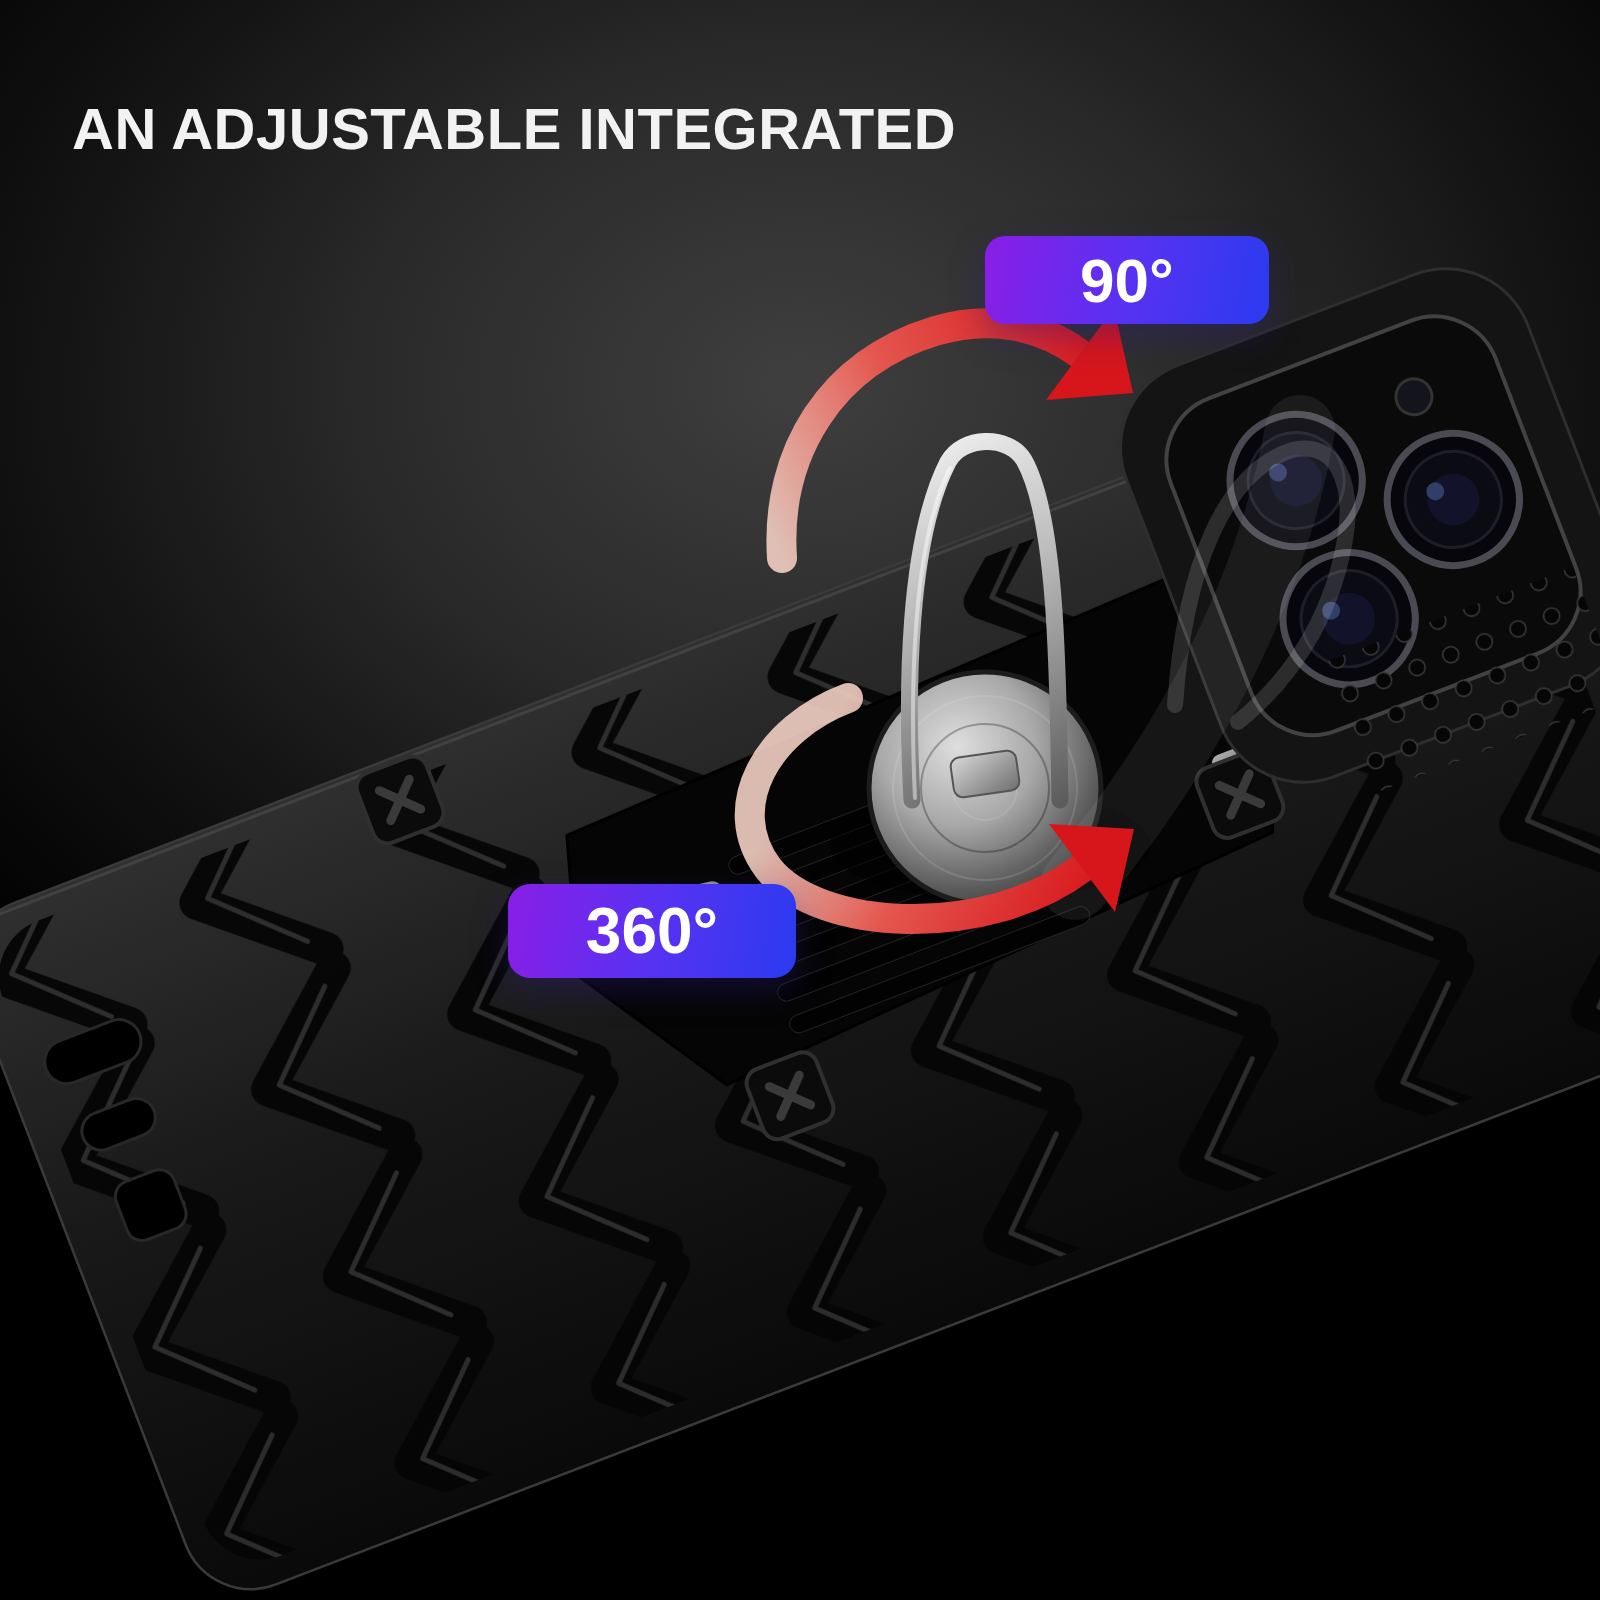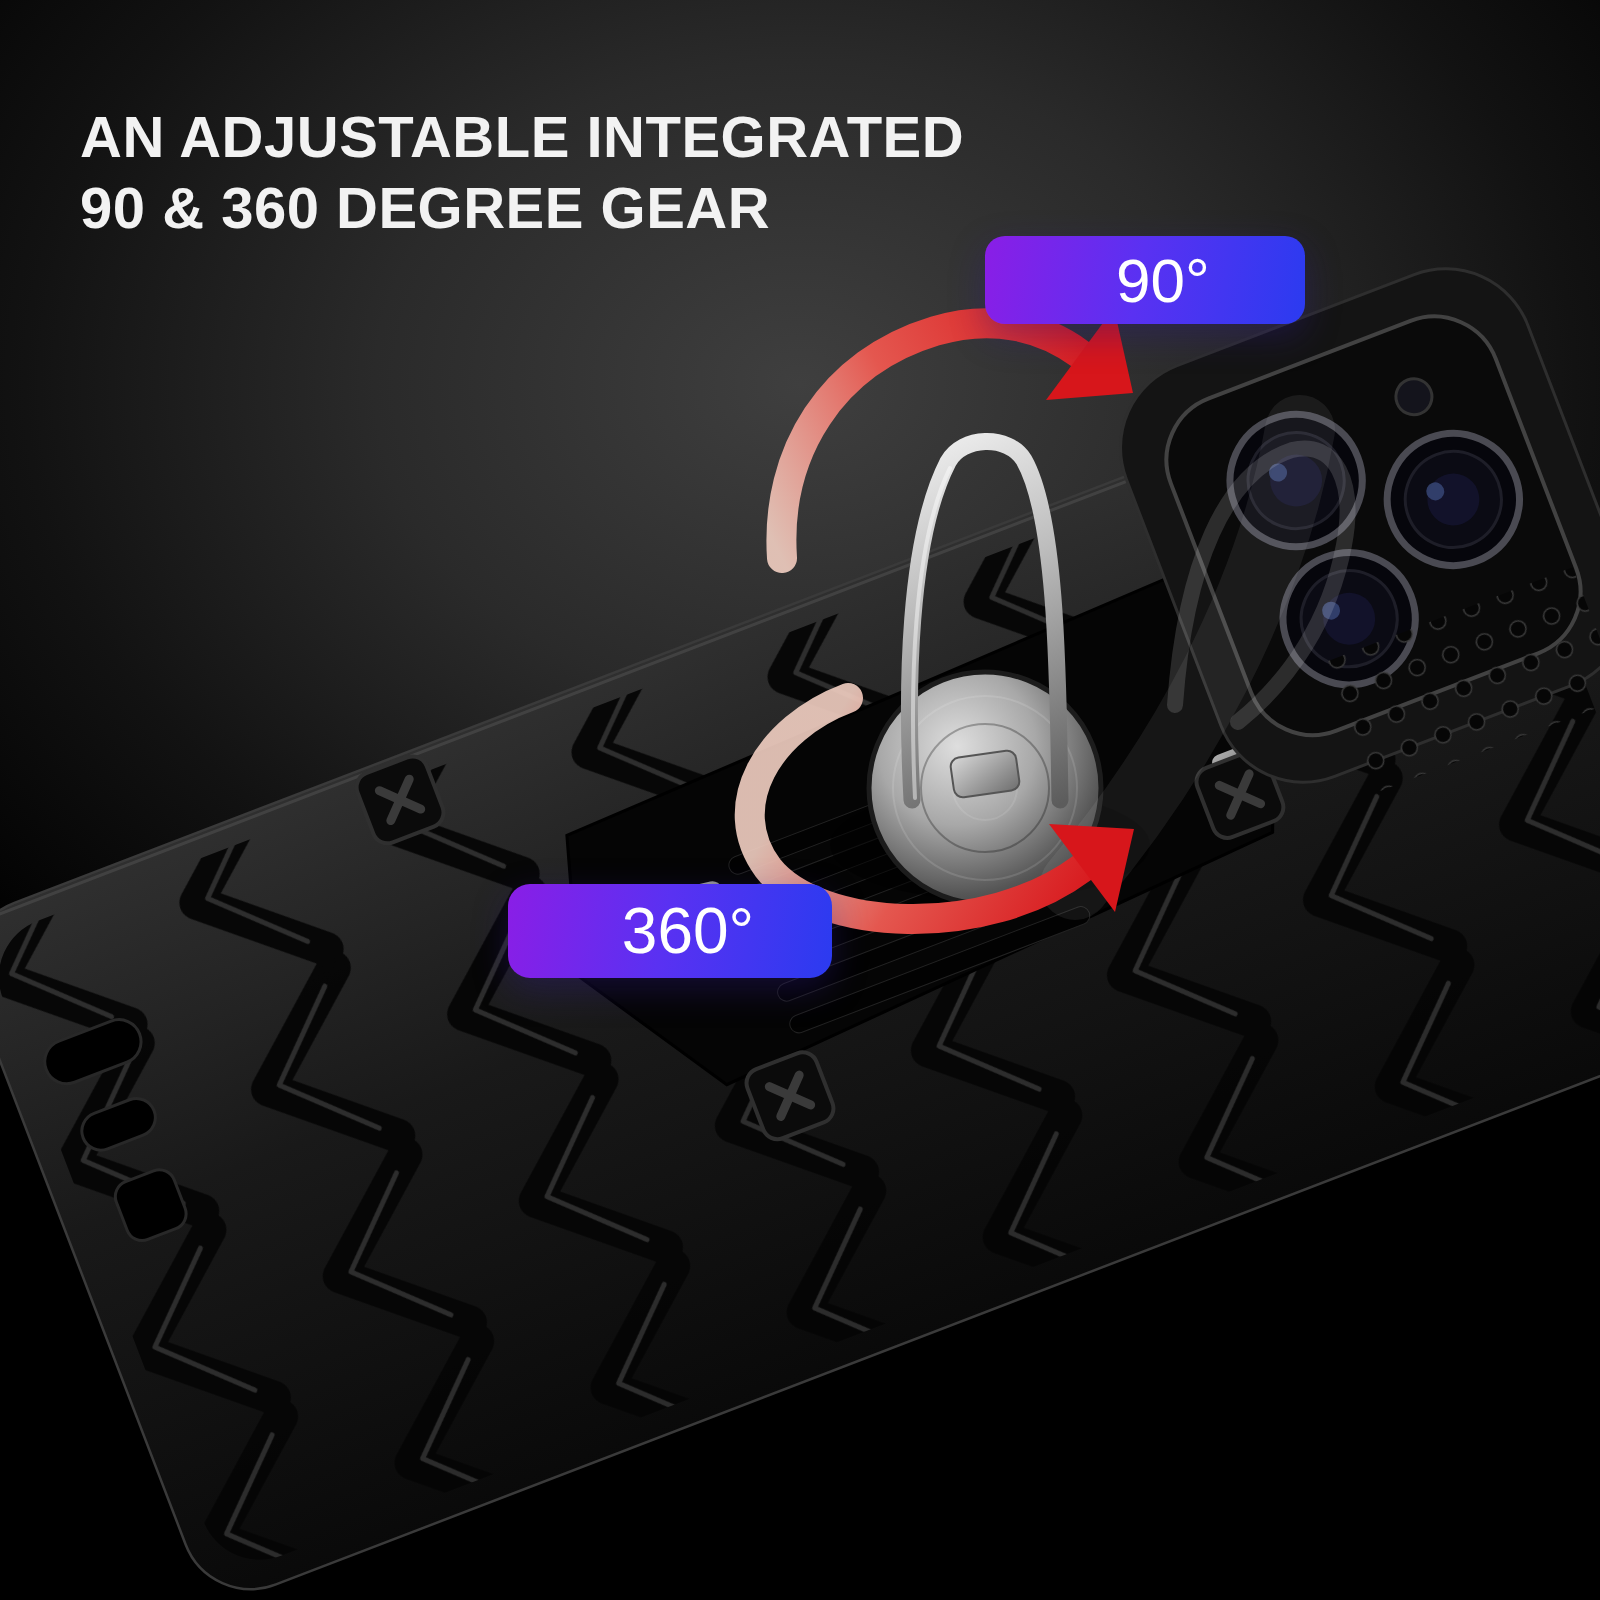--- a/index.html
+++ b/index.html
@@ -21,39 +21,39 @@
   svg.art {
     position: absolute;
     left: 0; top: 0;
     width: 1600px;
     height: 1600px;
   }
   .headline {
     position: absolute;
     left: 64px;
     top: 86px;
-    margin: 16px;
+    margin: 8px;
     color: #f2f2f2;
     font-size: 58px;
     font-weight: 800;
     line-height: 1.22;
     letter-spacing: 0.5px;
     text-transform: uppercase;
+    text-align: center;
   }
   .headline span { display: block; }
   .badge {
     position: absolute;
     display: flex;
     align-items: center;
     justify-content: center;
     color: #ffffff;
-    font-weight: 400;
+    font-weight: 700;
     background: linear-gradient(100deg, #8a1ee6 0%, #5a31f2 48%, #2b3bf0 100%);
     box-shadow: 0 12px 34px rgba(45, 25, 130, 0.38);
-    padding-left: 36px;
   }
   .badge-90 {
     left: 985px; top: 236px;
     width: 284px; height: 88px;
     border-radius: 20px;
     font-size: 62px;
   }
   .badge-360 {
     left: 508px; top: 884px;
     width: 288px; height: 94px;
@@ -194,16 +194,15 @@
 
   <div class="badge badge-360">
     <span>360°</span>
   </div>
   <div class="badge badge-90">
     <span>90°</span>
   </div>
 
   <h1 class="headline">
     <span>AN ADJUSTABLE INTEGRATED</span>
-    <span>90 &amp; 360 DEGREE GEAR</span>
   </h1>
 
 </div>
 
 </body></html>

